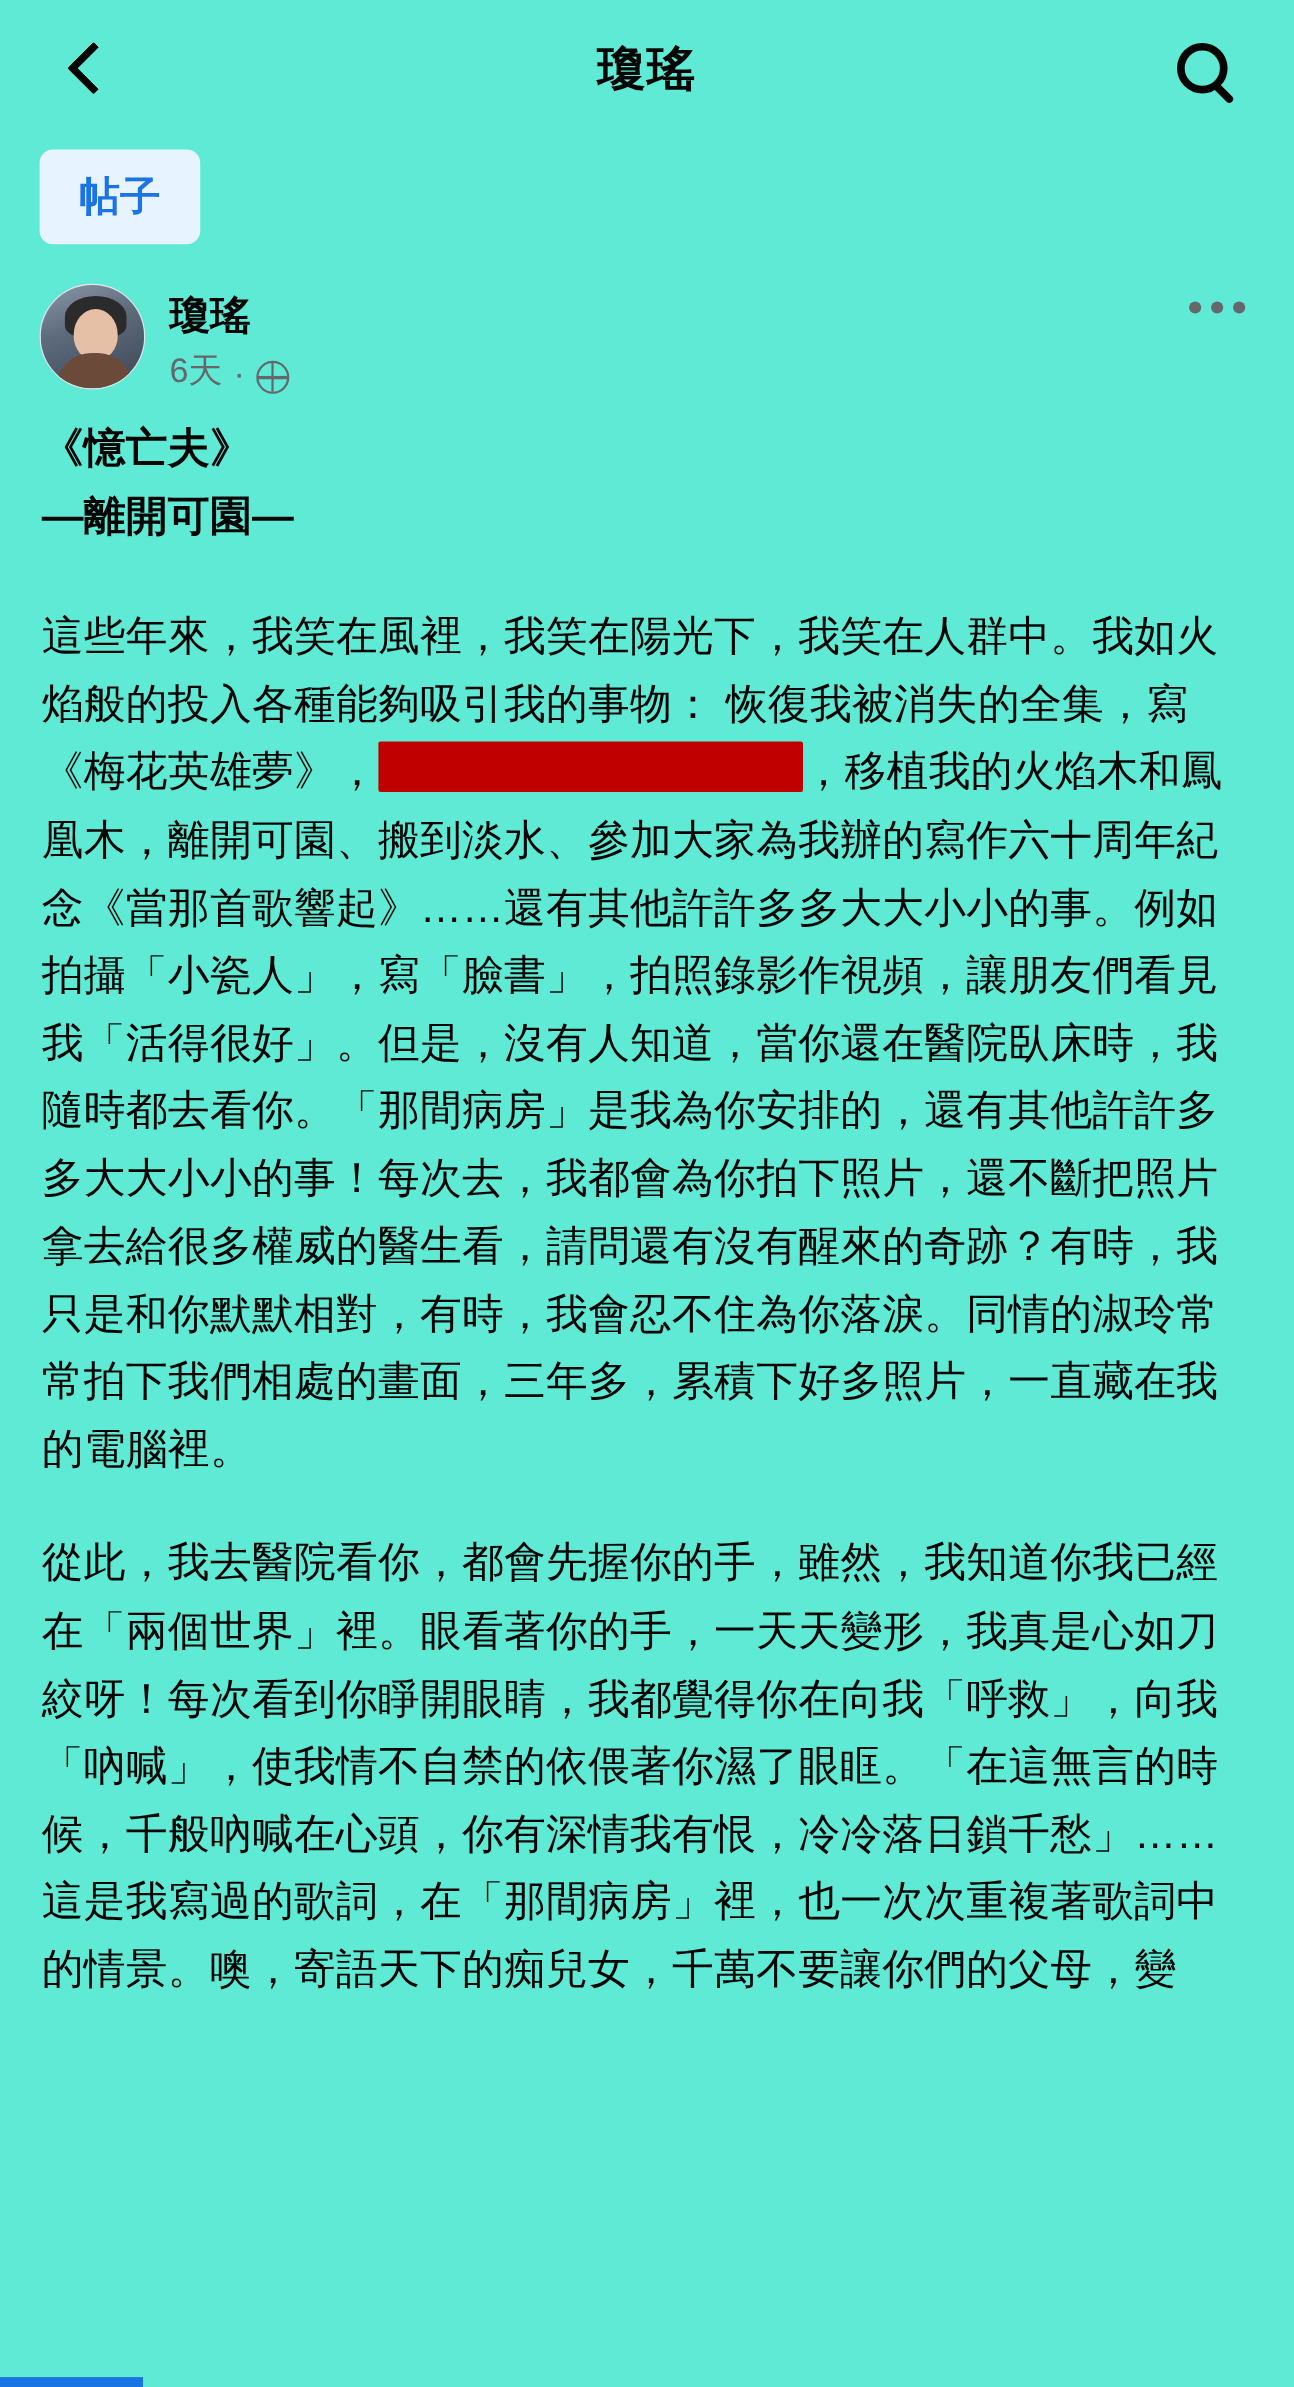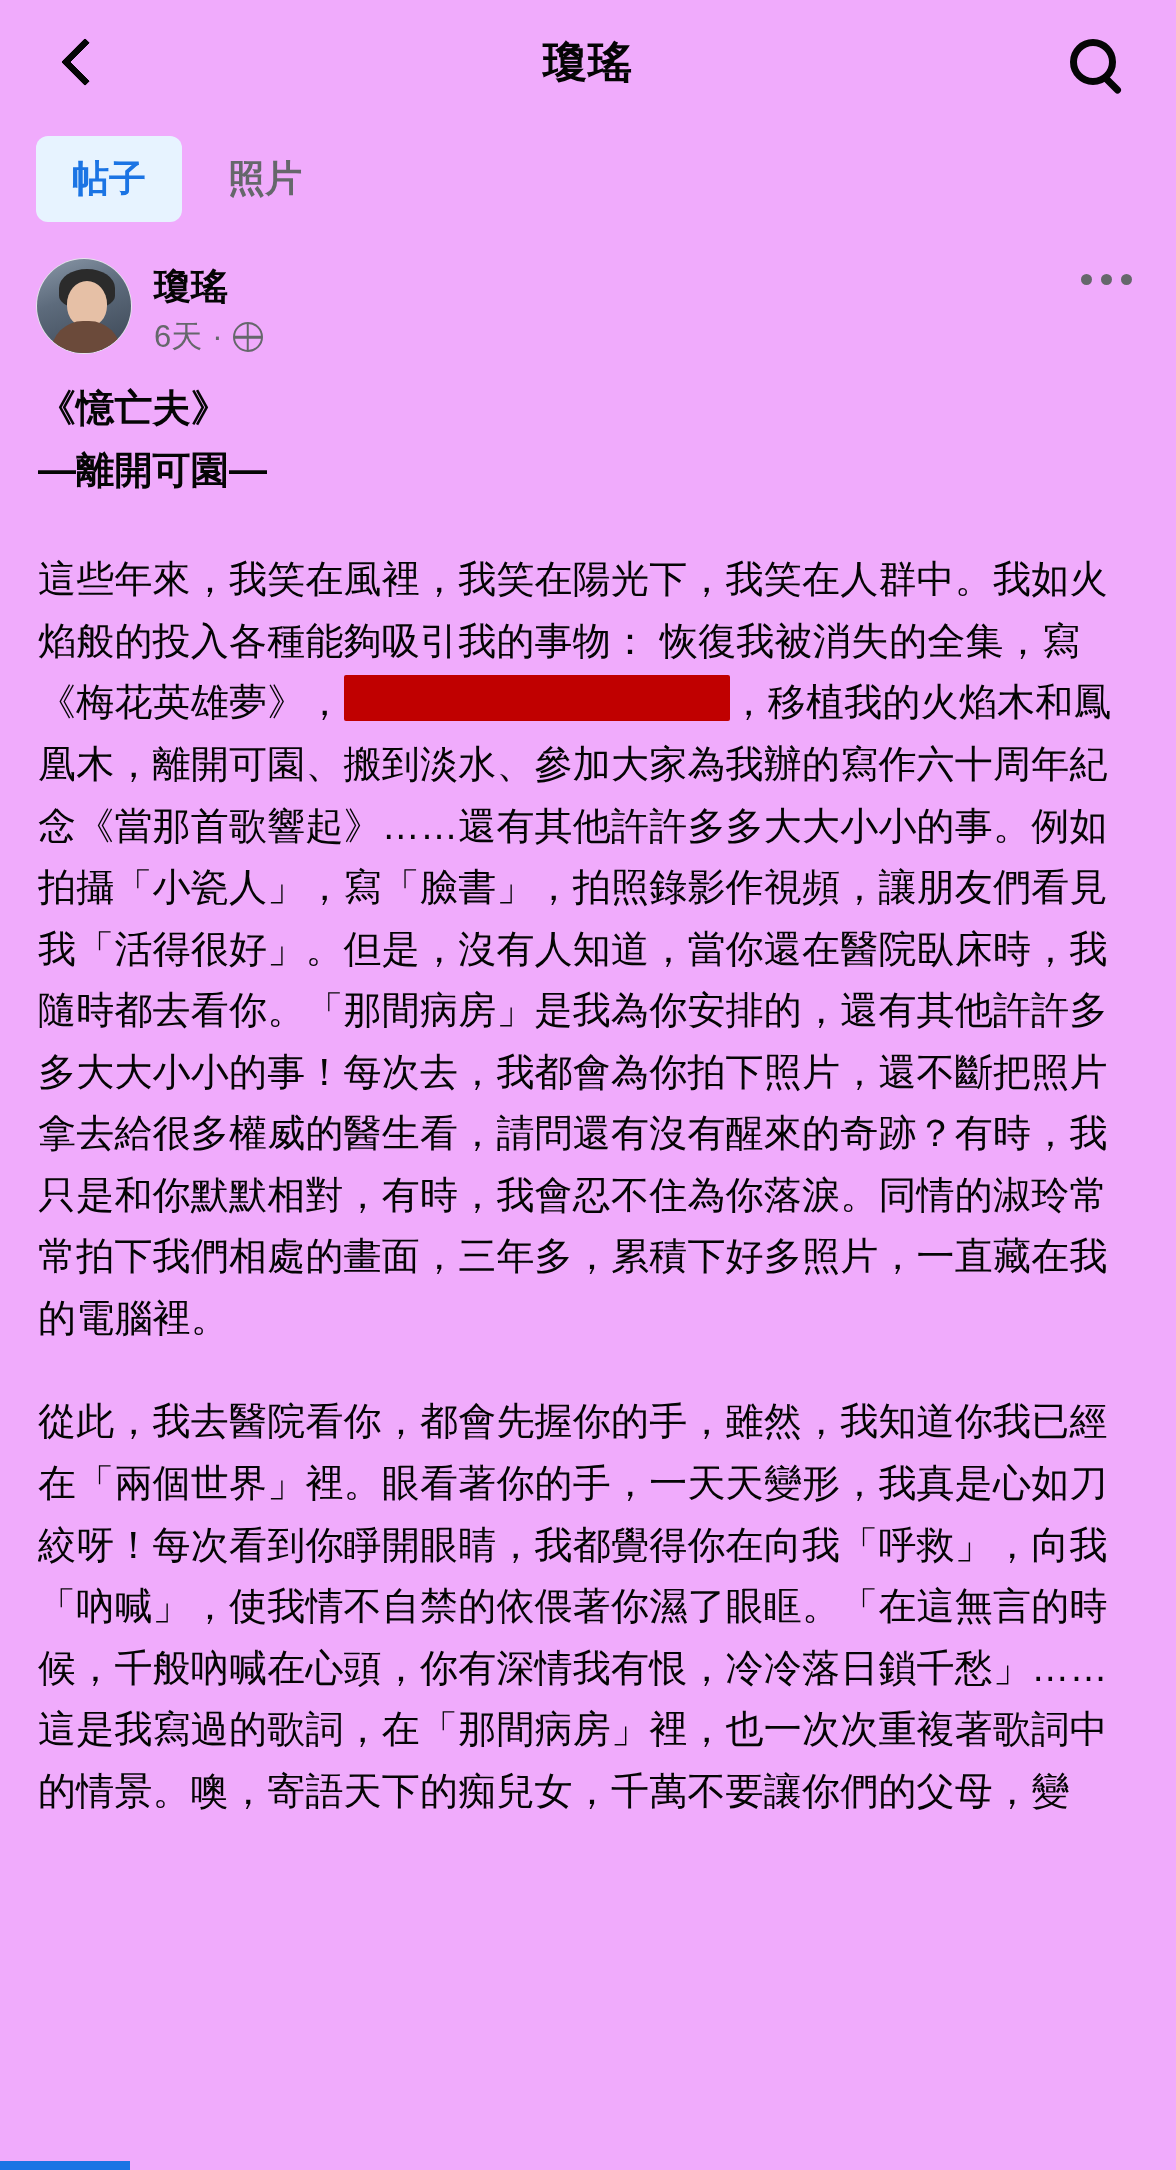--- a/index.html
+++ b/index.html
@@ -8,21 +8,21 @@
     padding: 0;
     background: #ffffff;
     width: 1176px;
     height: 2170px;
     font-family: "Liberation Sans", "DejaVu Sans", sans-serif;
   }
   .screen {
     position: relative;
     width: 1176px;
     height: 2170px;
-    background: #f0abfc;
+    background: #5eead4;
     overflow: hidden;
   }
 
   
   .header {
     position: relative;
     height: 124px;
     display: flex;
     align-items: center;
     padding: 0 44px;
@@ -164,21 +164,21 @@
   }
   .post-author {
     font-size: 37px;
     font-weight: bold;
     color: #050505;
     line-height: 1.25;
     cursor: pointer;
   }
   .post-sub {
     display: flex;
-    align-items: center;
+    align-items: flex-end;
     gap: 10px;
     font-size: 31px;
     color: #65676b;
     margin-top: 6px;
   }
   .globe {
     width: 30px;
     height: 30px;
     border-radius: 50%;
     border: 2.5px solid #65676b;
@@ -264,21 +264,20 @@
       <div class="back-chev"></div>
     </div>
     <div class="header-title">瓊瑤</div>
     <div class="search-btn">
       <div class="search-glass"></div>
     </div>
   </div>
 
   <div class="tabs">
     <div class="tab active">帖子</div>
-    <div class="tab">照片</div>
   </div>
 
   <div class="post">
 
     <div class="post-head">
       <div class="avatar">
         <div class="bg"></div>
         <div class="hair"></div>
         <div class="face"></div>
         <div class="body"></div>

